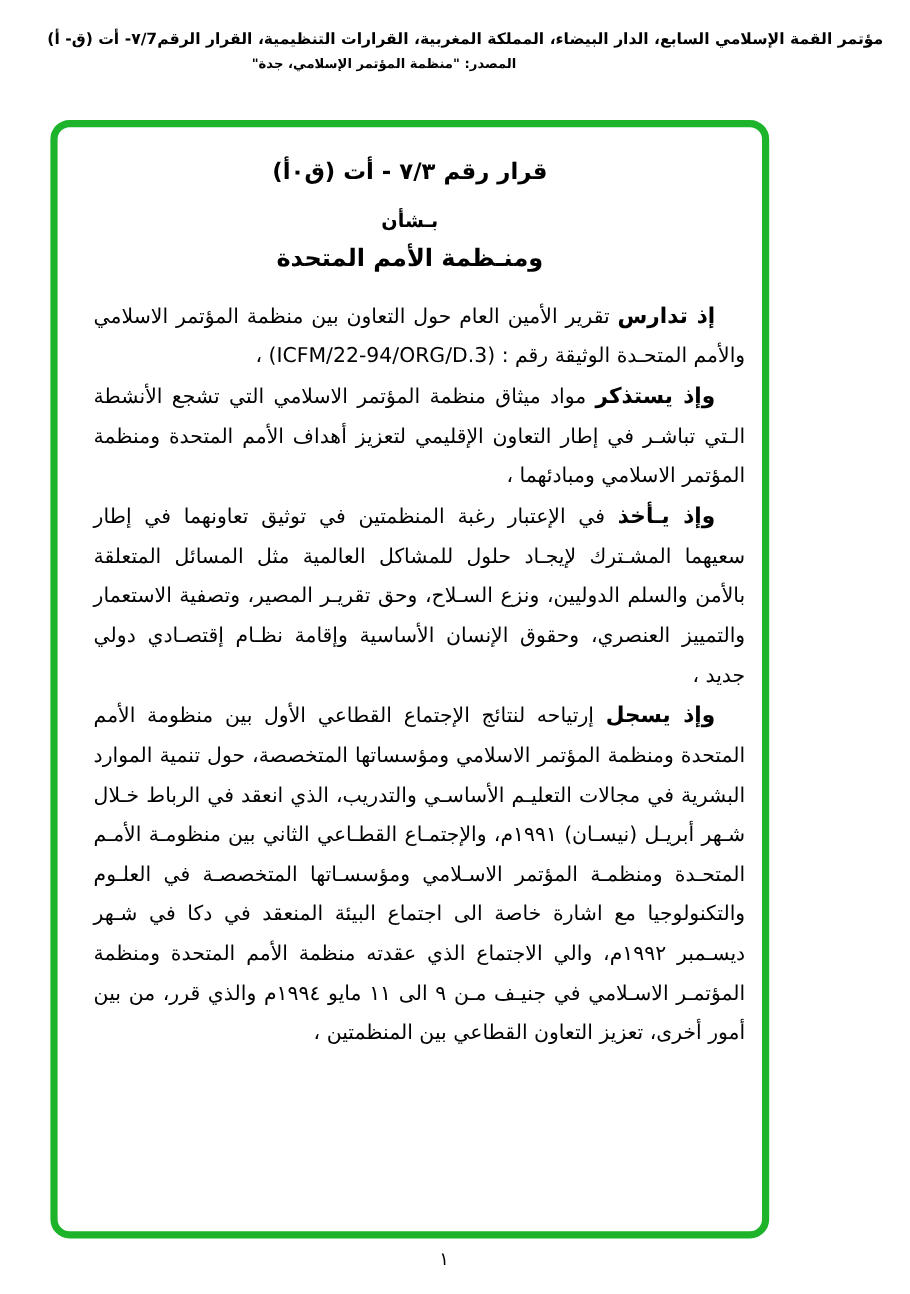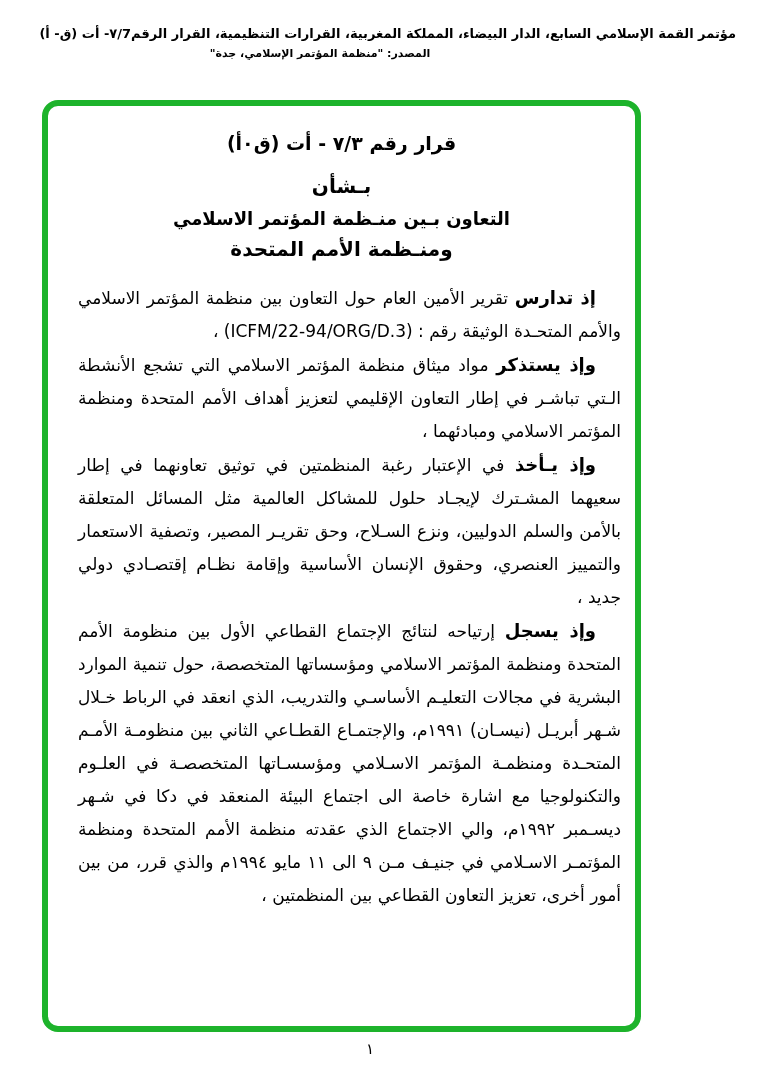--- a/index.html
+++ b/index.html
@@ -29,21 +29,21 @@
     border:6px solid #1db32b;
     border-radius:16px;
     background:#ffffff;
   }
   .title-block {
     margin-top:26px;
     text-align:center;
     font-weight:bold;
   }
   .title-line1 { font-size:19px; margin-bottom:13px; }
-  .title-line2 { font-size:20px; margin-bottom:10px;margin-top:20px; }
+  .title-line2 { font-size:16px; margin-bottom:10px;margin-top:20px; }
   .title-line3 { font-size:18px; margin-bottom:8px; }
   .title-line4 { font-size:20px; }
   .body-text {
     margin:20px 14px 0 30px;
     font-size:17px;
     line-height:33px;
     text-align:justify;
   }
   .body-text p {
     margin:0;
@@ -61,21 +61,20 @@
 
 <div class="header-line1">مؤتمر القمة الإسلامي السابع، الدار البيضاء، المملكة المغربية، القرارات التنظيمية، القرار الرقم٧/7- أت (ق- أ)</div>
 
 <div class="header-line2">المصدر: "منظمة المؤتمر الإسلامي، جدة"</div>
 
 <div class="green-box" style="border-color: rgb(29, 179, 43);">
 
   <div class="title-block">
     <div class="title-line1">قرار رقم ٧/٣ - أت (ق٠أ)</div>
     <div class="title-line2">بـشأن</div>
-    <div class="title-line3">التعاون بـين منـظمة المؤتمر الاسلامي</div>
     <div class="title-line4">ومنـظمة الأمم المتحدة</div>
   </div>
 
   <div class="body-text">
     <p><span class="lead">إذ تدارس</span><span> تقرير الأمين العام حول التعاون بين منظمة المؤتمر الاسلامي والأمم المتحـدة الوثيقة رقم : (ICFM/22-94/ORG/D.3) ،</span></p>
     <p><span class="lead">وإذ يستذكر</span><span> مواد ميثاق منظمة المؤتمر الاسلامي التي تشجع الأنشطة الـتي تباشـر في إطار التعاون الإقليمي لتعزيز أهداف الأمم المتحدة ومنظمة المؤتمر الاسلامي ومبادئهما ،</span></p>
     <p><span class="lead">وإذ يـأخذ</span><span> في الإعتبار رغبة المنظمتين في توثيق تعاونهما في إطار سعيهما المشـترك لإيجـاد حلول للمشاكل العالمية مثل المسائل المتعلقة بالأمن والسلم الدوليين، ونزع السـلاح، وحق تقريـر المصير، وتصفية الاستعمار والتمييز العنصري، وحقوق الإنسان الأساسية وإقامة نظـام إقتصـادي دولي جديد ،</span></p>
     <p><span class="lead">وإذ يسجل</span><span> إرتياحه لنتائج الإجتماع القطاعي الأول بين منظومة الأمم المتحدة ومنظمة المؤتمر الاسلامي ومؤسساتها المتخصصة، حول تنمية الموارد البشرية في مجالات التعليـم الأساسـي والتدريب، الذي انعقد في الرباط خـلال شـهر أبريـل (نيسـان) ١٩٩١م، والإجتمـاع القطـاعي الثاني بين منظومـة الأمـم المتحـدة ومنظمـة المؤتمر الاسـلامي ومؤسسـاتها المتخصصـة في العلـوم والتكنولوجيا مع اشارة خاصة الى اجتماع البيئة المنعقد في دكا في شـهر ديسـمبر ١٩٩٢م، والي الاجتماع الذي عقدته منظمة الأمم المتحدة ومنظمة المؤتمـر الاسـلامي في جنيـف مـن ٩ الى ١١ مايو ١٩٩٤م والذي قرر، من بين أمور أخرى، تعزيز التعاون القطاعي بين المنظمتين ،</span></p>
   </div>
 

